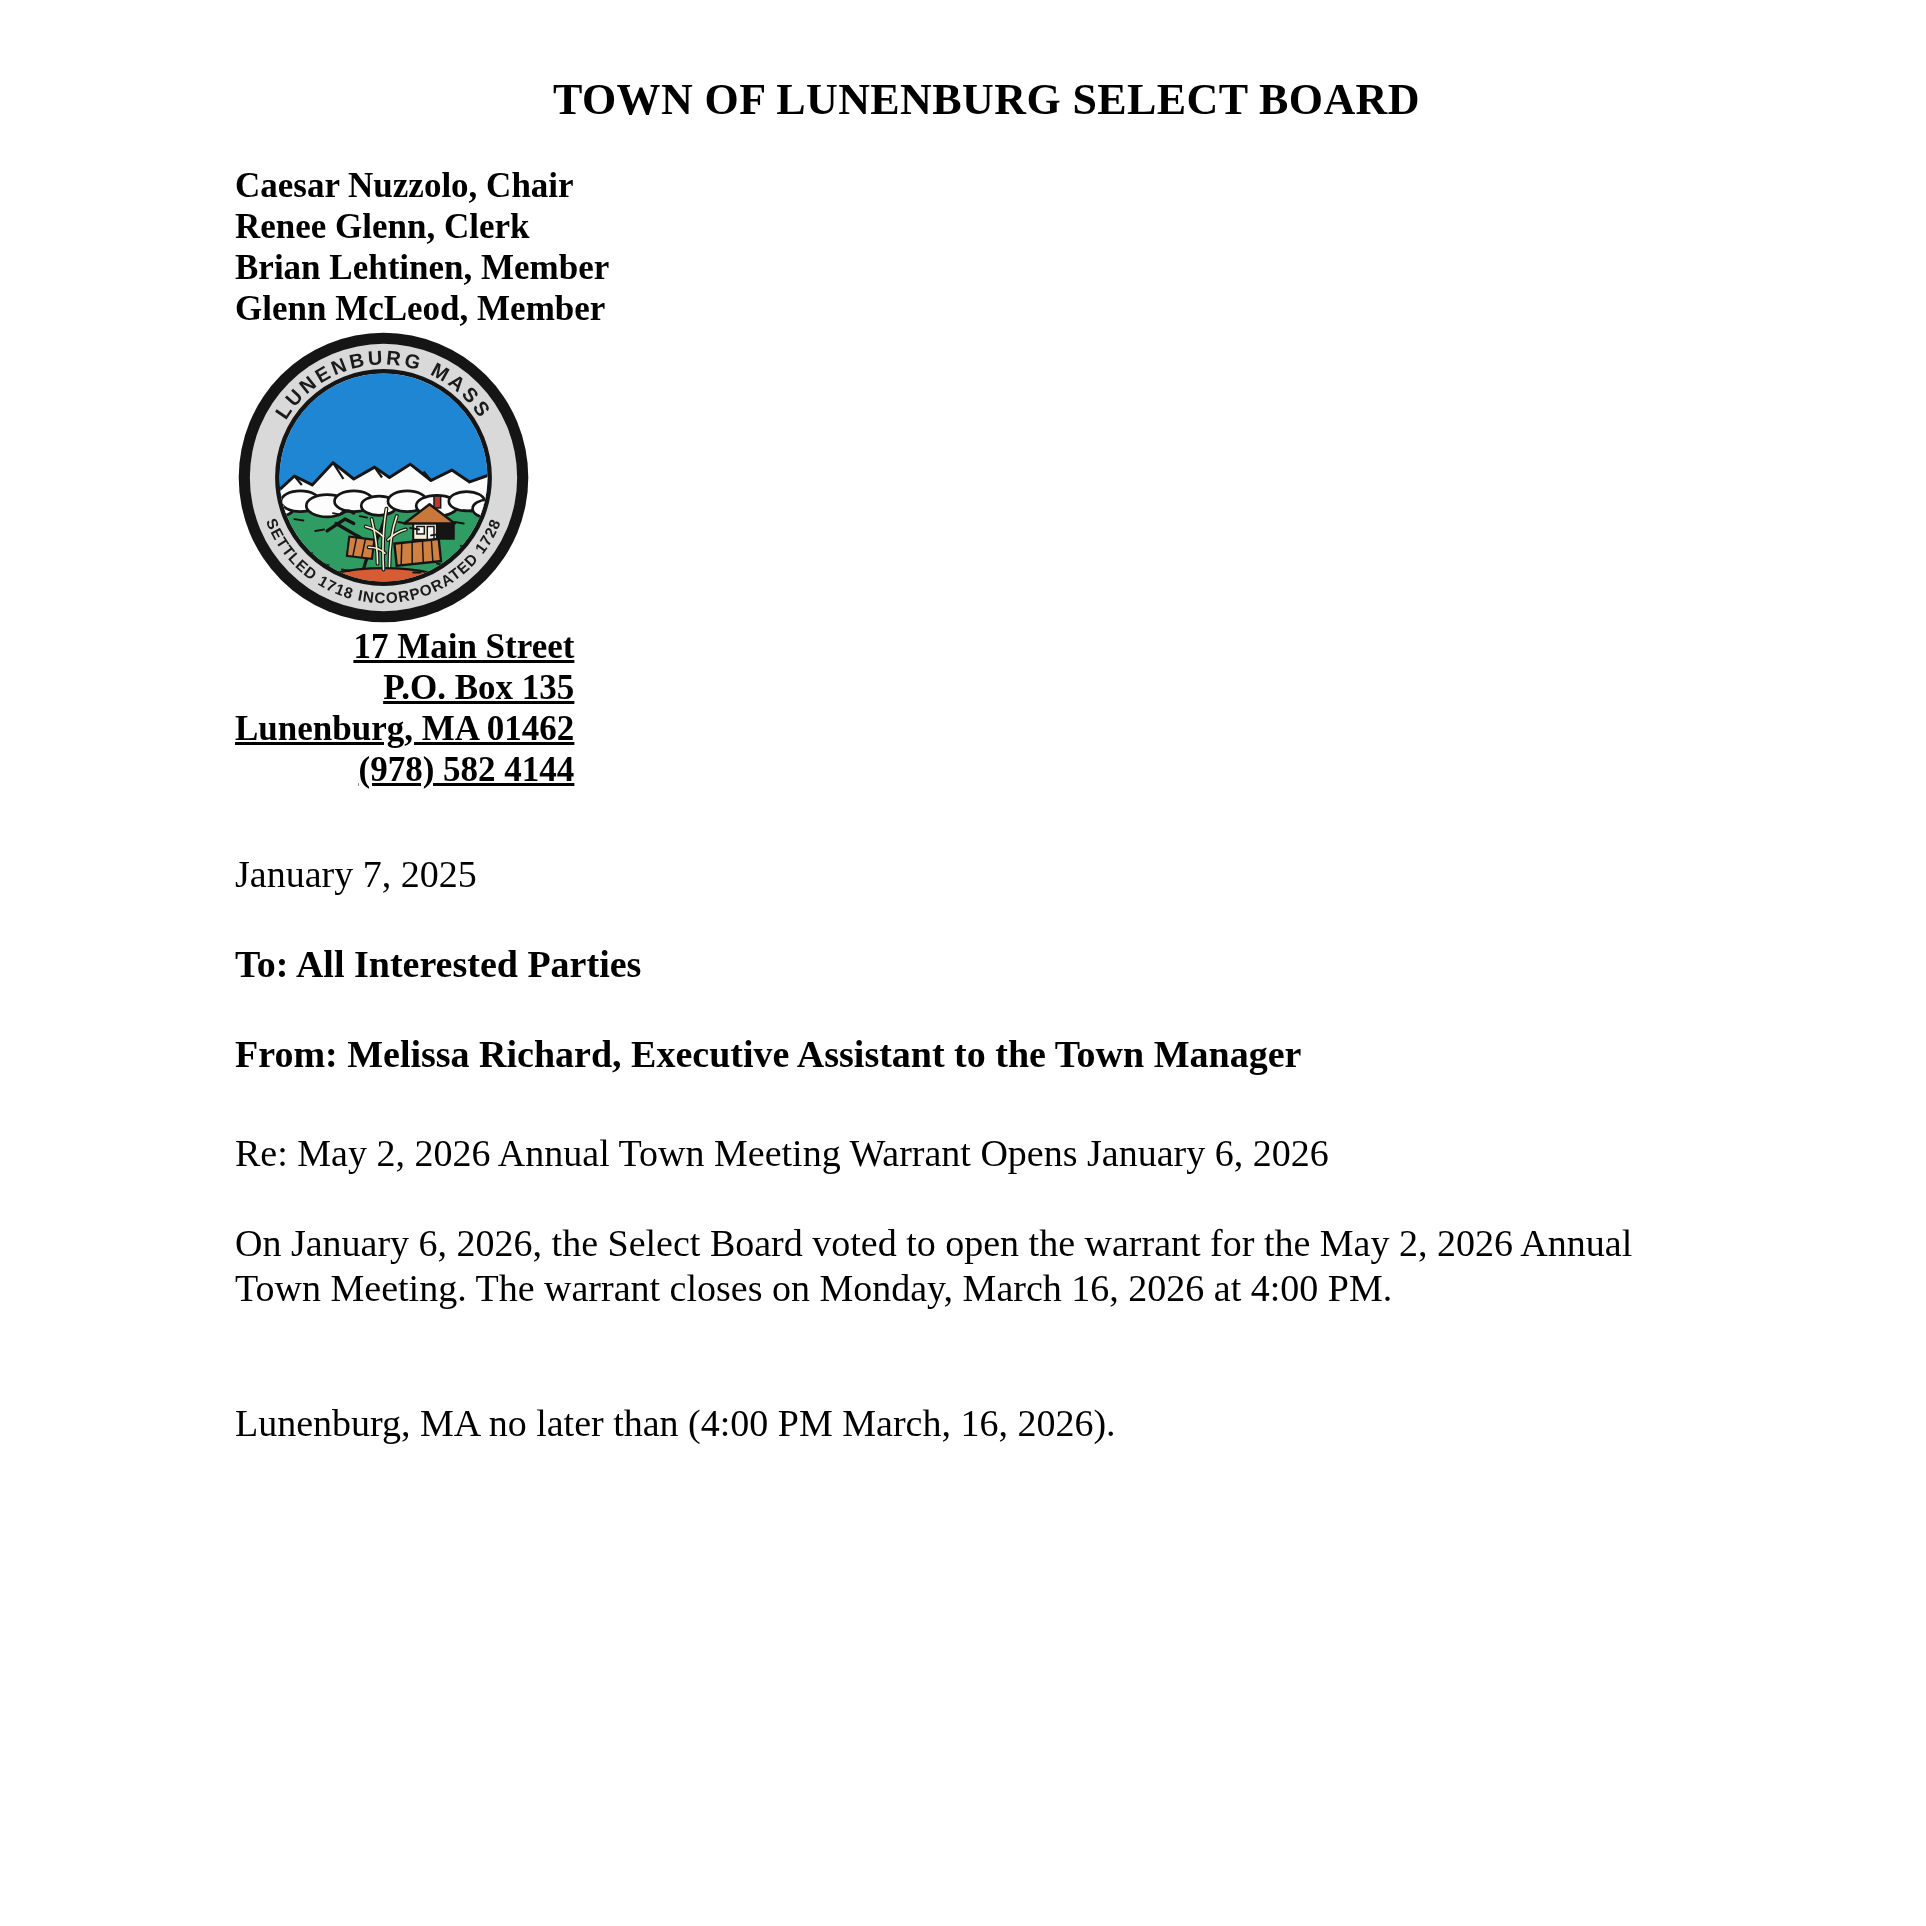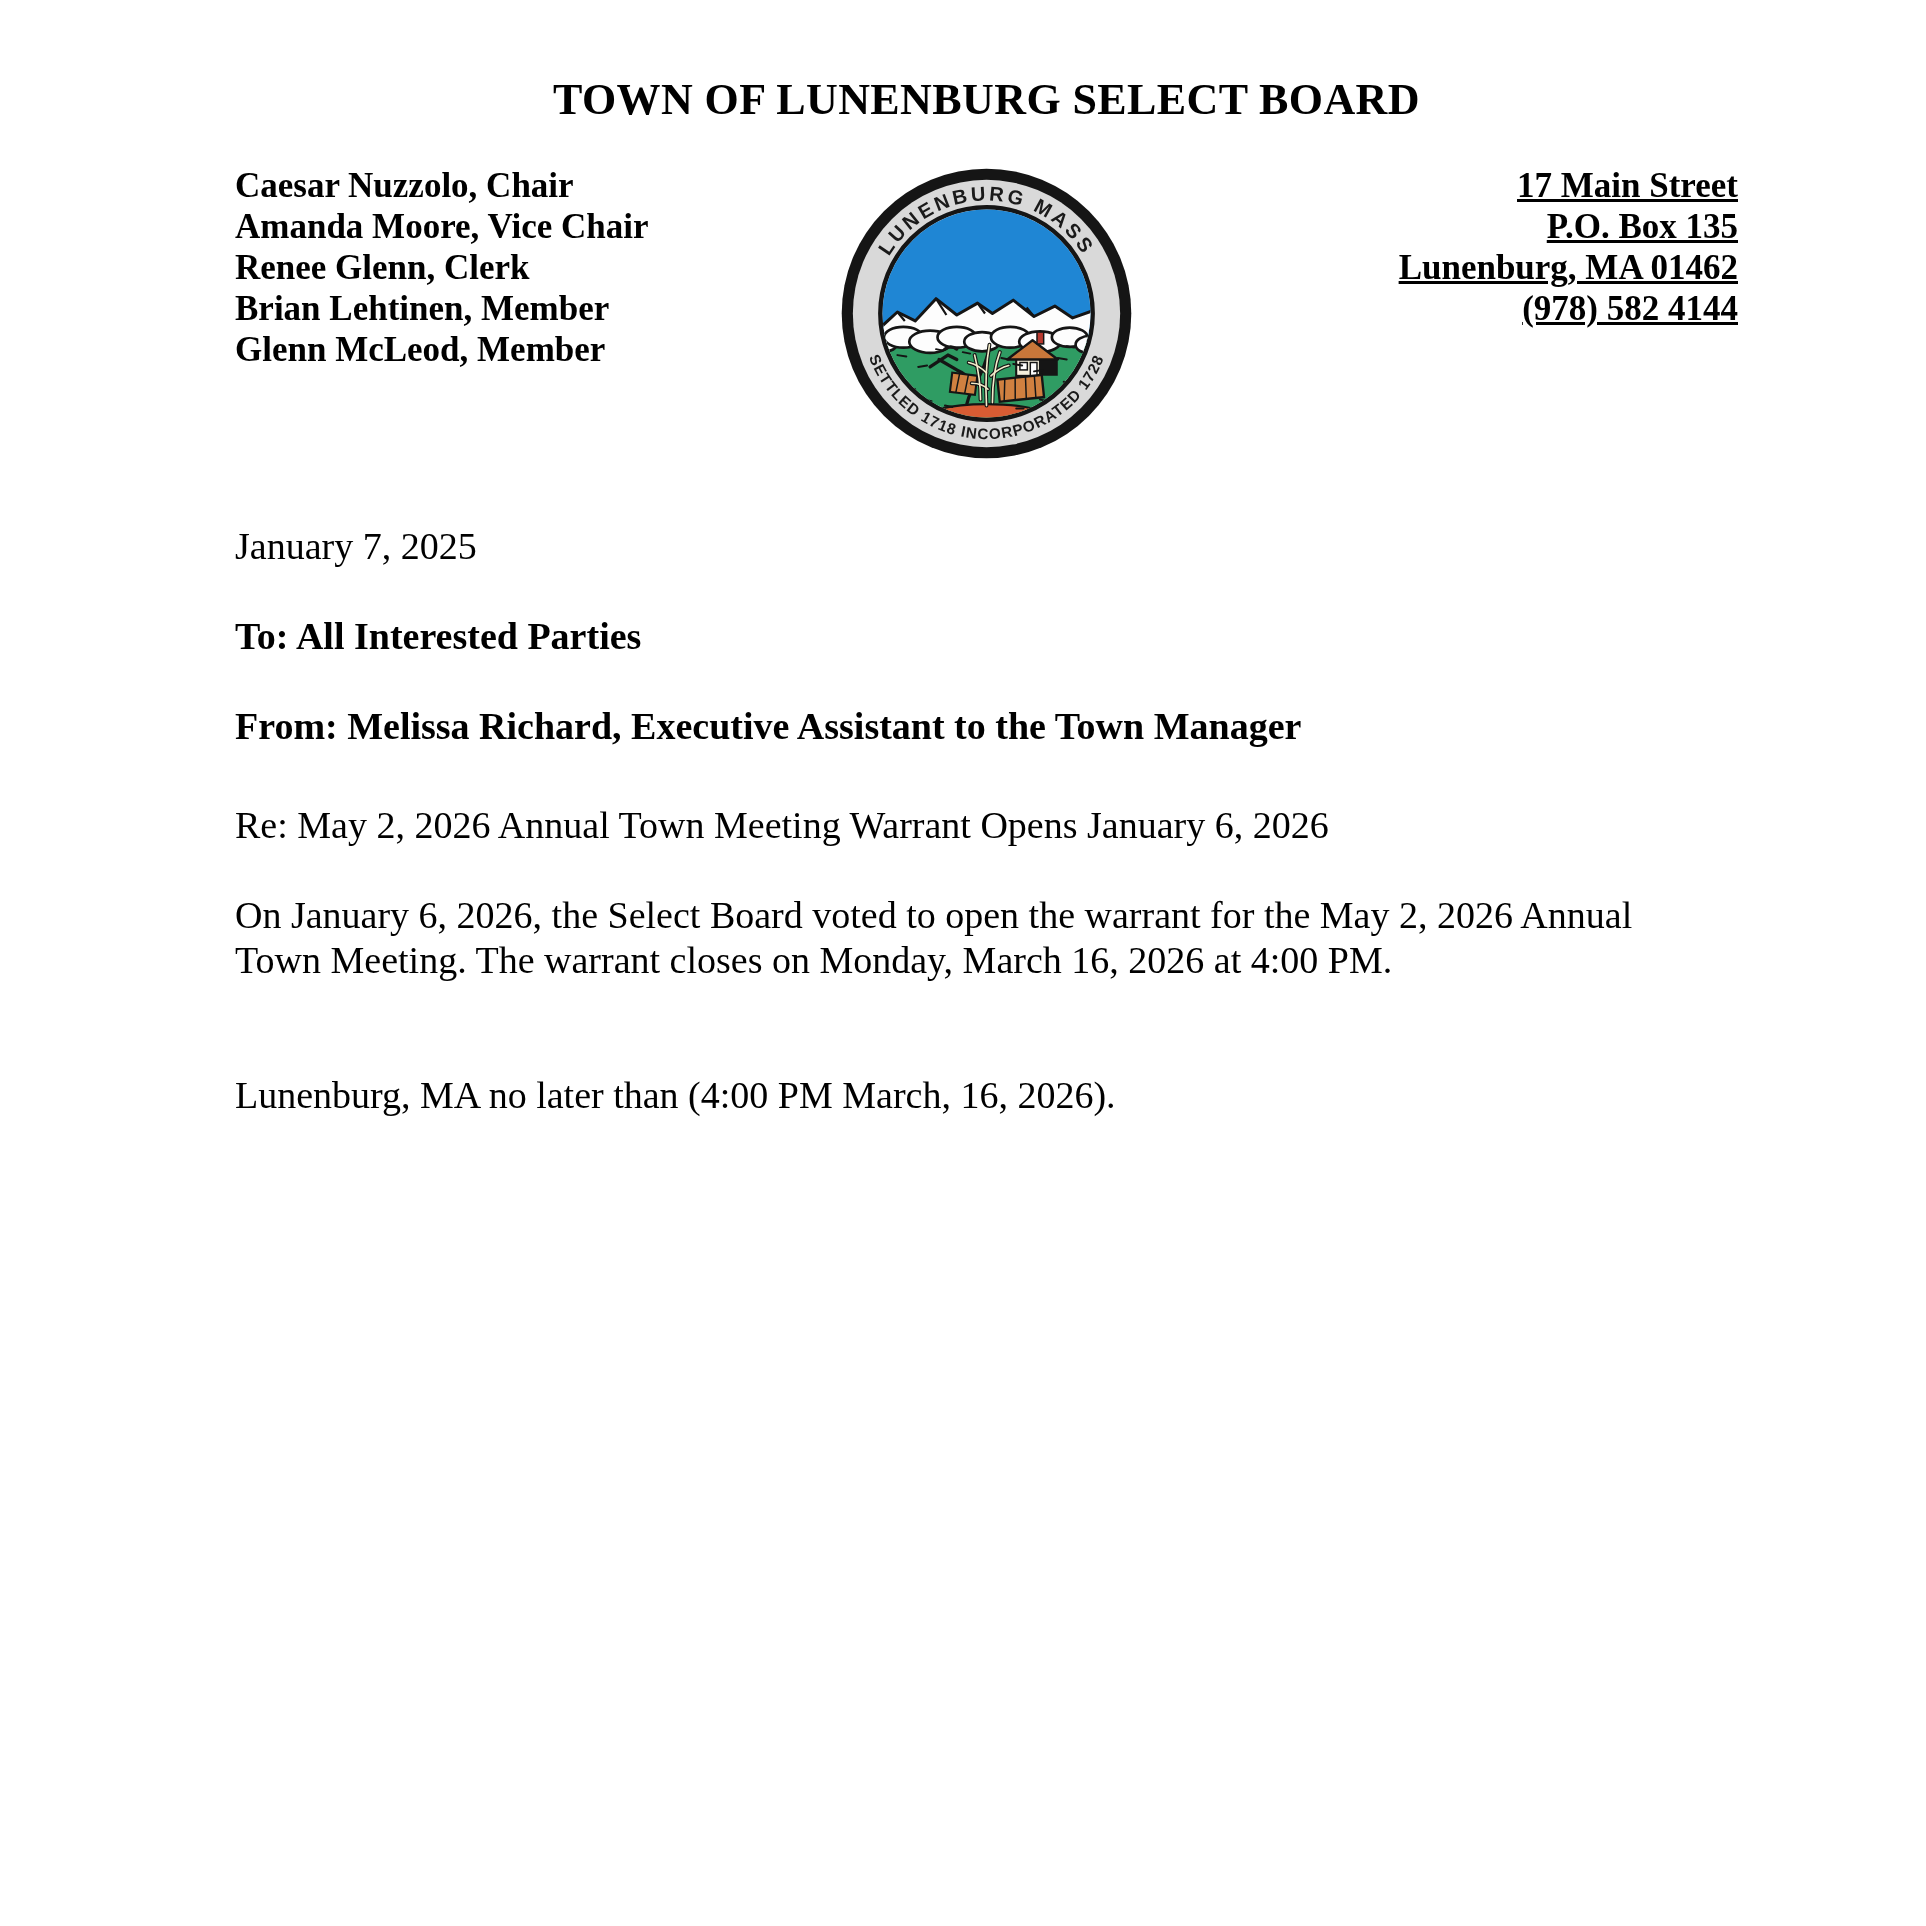--- a/index.html
+++ b/index.html
@@ -19,20 +19,21 @@
     font-size: 44px;
     line-height: 52px;
     font-weight: bold;
     text-align: center;
     white-space: nowrap;
     letter-spacing: 0.4px;
   }
   .header-row {
     margin-top: 39px;
     display: flex;
+    flex-direction: column;
     align-items: flex-start;
     justify-content: flex-start;
   }
   .members { flex: 1; text-align: left; }
   .contact { flex: 1; text-align: right; text-decoration: underline; }
   .members .line, .contact .line {
     font-size: 35px;
     line-height: 41px;
     font-weight: bold;
     white-space: nowrap;
@@ -71,21 +72,20 @@
 <body>
 
 <div class="page">
 
   <div class="title">TOWN OF LUNENBURG SELECT BOARD</div>
 
   <div class="header-row">
 
     <div class="members">
       <div class="line">Caesar Nuzzolo, Chair</div>
-      <div class="line">Amanda Moore, Vice Chair</div>
       <div class="line">Renee Glenn, Clerk</div>
       <div class="line">Brian Lehtinen, Member</div>
       <div class="line">Glenn McLeod, Member</div>
     </div>
 
     <div class="seal-wrap">
       <svg viewBox="0 0 200 200" xmlns="http://www.w3.org/2000/svg">
         <defs>
           <clipPath id="sealClip">
               <circle cx="100" cy="100" r="70"></circle>

